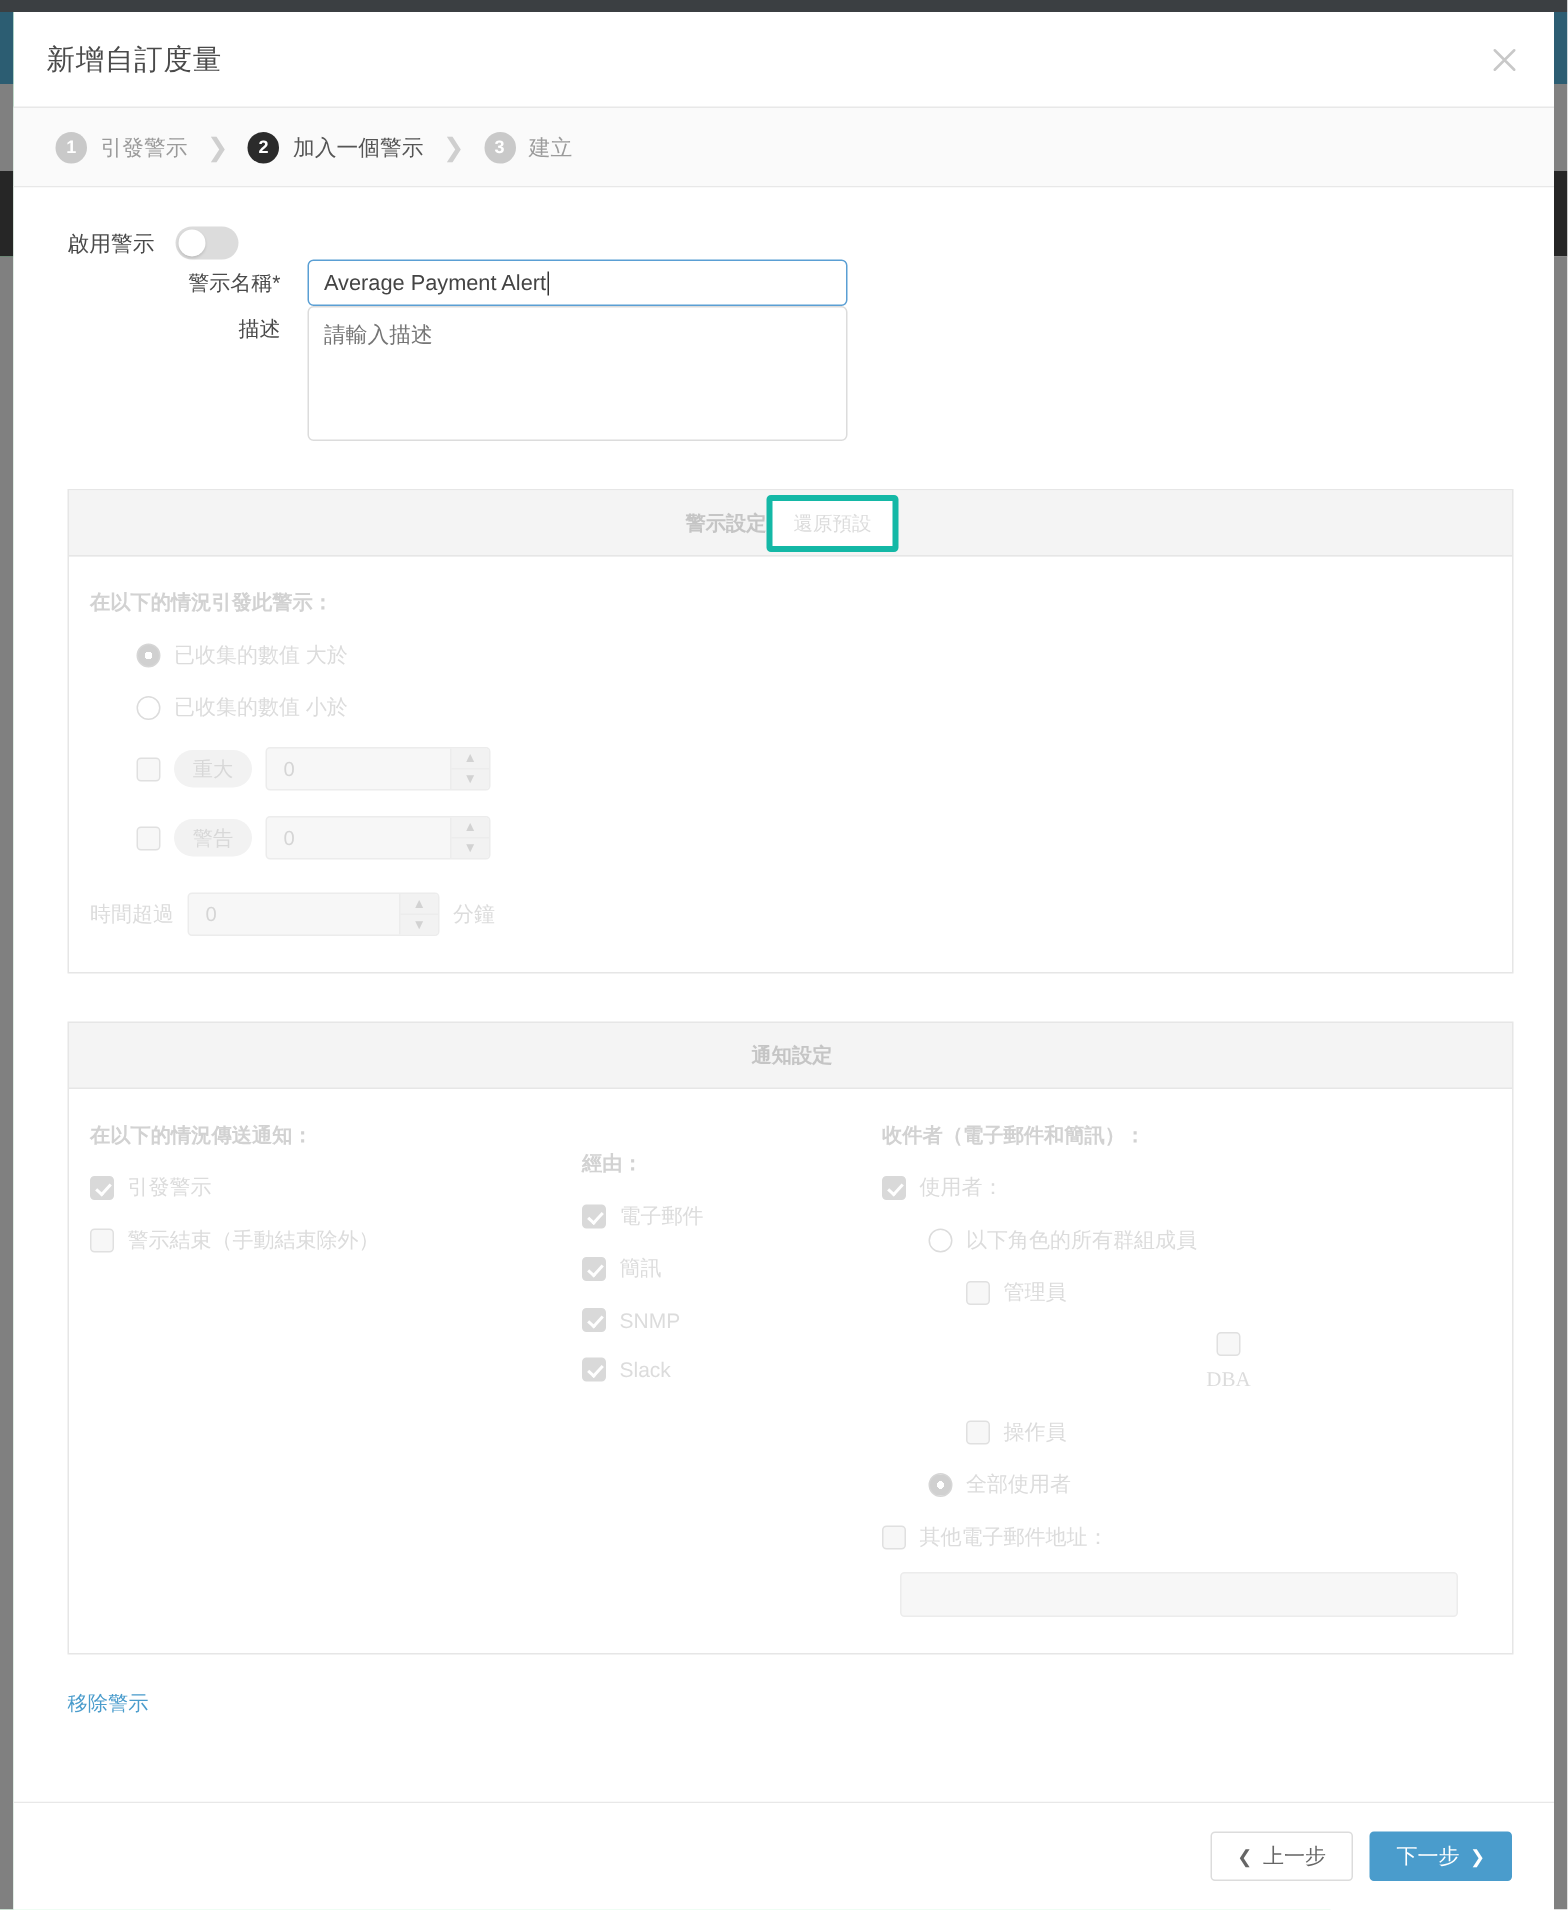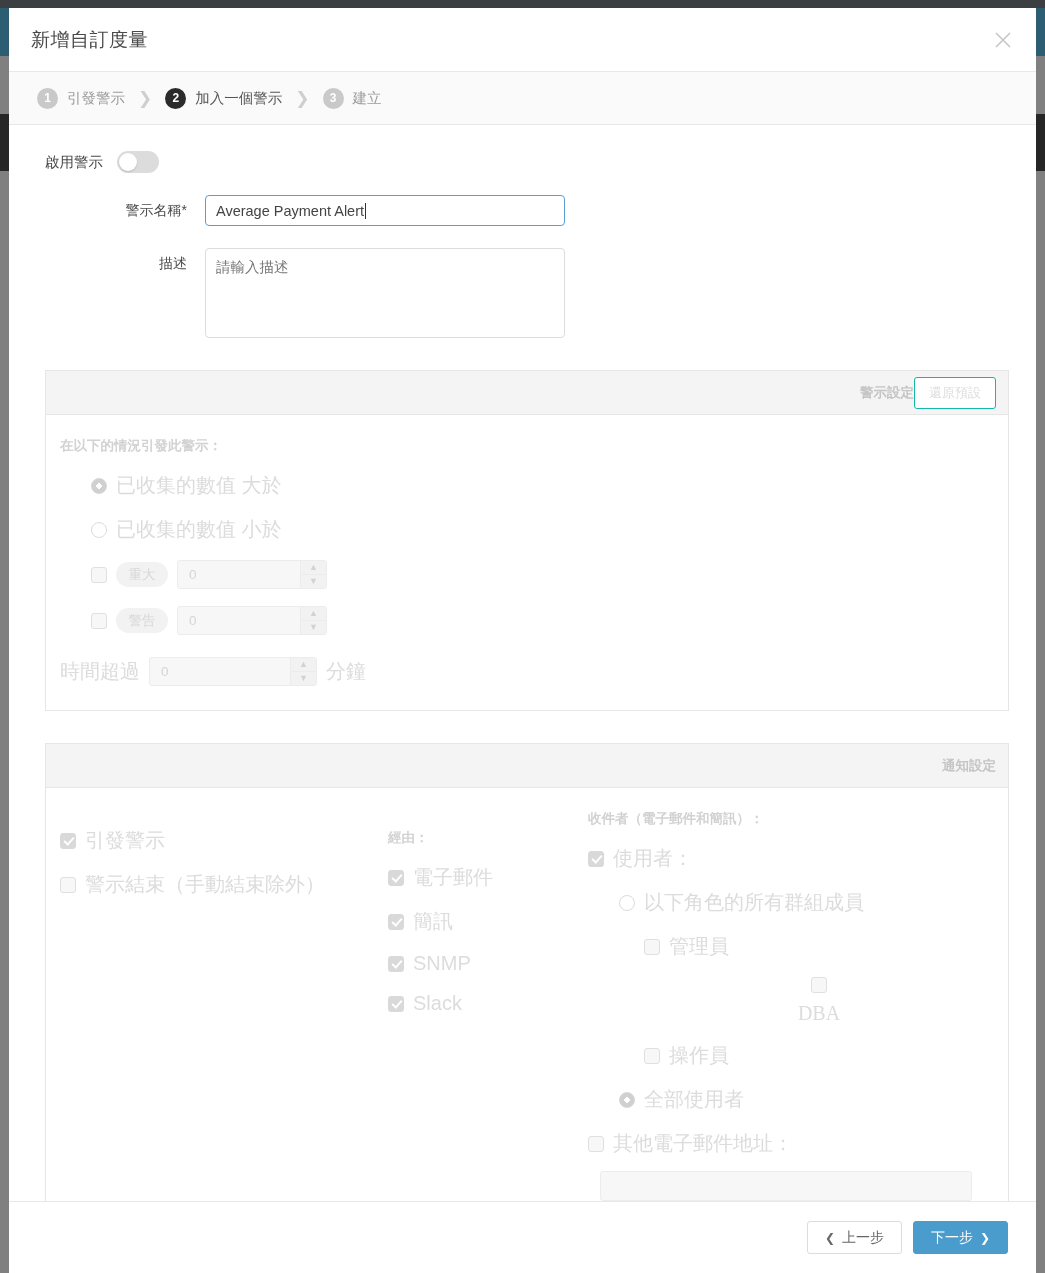--- a/index.html
+++ b/index.html
@@ -82,21 +82,21 @@
     width:42px; height:22px; border-radius:11px; background:#dcdcdc;
     position:relative; cursor:pointer; flex:0 0 auto;
   }
   .switch .knob {
     position:absolute; top:2px; left:2px; width:18px; height:18px;
     border-radius:50%; background:#fff;
     box-shadow:0 1px 2px rgba(0,0,0,.15);
   }
 
   
-  .field-row { display:flex; align-items:flex-start; margin-top:22px; }
+  .field-row { display:flex; align-items:flex-start; }
   .field-label {
     width:196px; text-align:right; padding-right:18px; padding-top:7px;
     font-size:14px; color:#4a4a4a; flex:0 0 196px;
   }
   .text-input {
     width:360px; height:31px; border:1px solid #5a9fd4; border-radius:4px;
     padding:0 10px; font-size:14.5px; color:#444;
     font-family:inherit; outline:none; background:#fff;
     display:flex; align-items:center; position:relative;
   }
@@ -109,33 +109,33 @@
     padding:9px 10px; font-size:14.5px; color:#bfbfbf;
     font-family:inherit; background:#fff; resize:none;
   }
 
   
   .panel {
     margin:32px 27px 0 36px; border:1px solid #e6e6e6; background:#fff;
   }
   .panel-head {
     height:44px; background:#f4f4f4; border-bottom:1px solid #e6e6e6;
-    display:flex; align-items:center; justify-content:flex-end;
+    display:flex; align-items:center; justify-content:center;
     padding:0 12px 0 14px;
   }
   .panel-title { font-size:13.5px; color:#c5c5c5; font-weight:700; }
   .ghost-btn {
-    border:1px solid #14b8a6; background:#fff; border-radius:3px;
+    border:4px solid #14b8a6; background:#fff; border-radius:3px;
     padding:6px 14px; font-size:13px; color:#dcdcdc; cursor:pointer;
     font-family:inherit;
   }
   .panel-body { padding:22px 14px 24px 14px; }
 
   .muted-head { font-size:13.5px; color:#d2d2d2; font-weight:700; margin-bottom:6px; }
-  .muted-text { color:#dcdcdc; font-size:20px; }
+  .muted-text { color:#dcdcdc; font-size:14px; }
 
   .opt-row { display:flex; align-items:center; gap:9px; margin-top:17px; }
   .indent-1 { padding-left:31px; }
 
   .radio {
     width:16px; height:16px; border-radius:50%; border:1px solid #dcdcdc;
     background:#fff; flex:0 0 16px; position:relative;
   }
   .radio.solid {
     border:1px solid #d6d6d6;
@@ -342,20 +342,21 @@
 
       
       <div class="panel">
         <div class="panel-head">
           <span class="panel-title">通知設定</span>
         </div>
         <div class="panel-body">
           <div class="cols">
 
             <div class="col-a">
+              <div class="muted-head">在以下的情況傳送通知：</div>
               <div class="opt-row">
                 <span class="cbox checked"></span>
                 <span class="muted-text">引發警示</span>
               </div>
               <div class="opt-row">
                 <span class="cbox"></span>
                 <span class="muted-text">警示結束（手動結束除外）</span>
               </div>
             </div>
 

